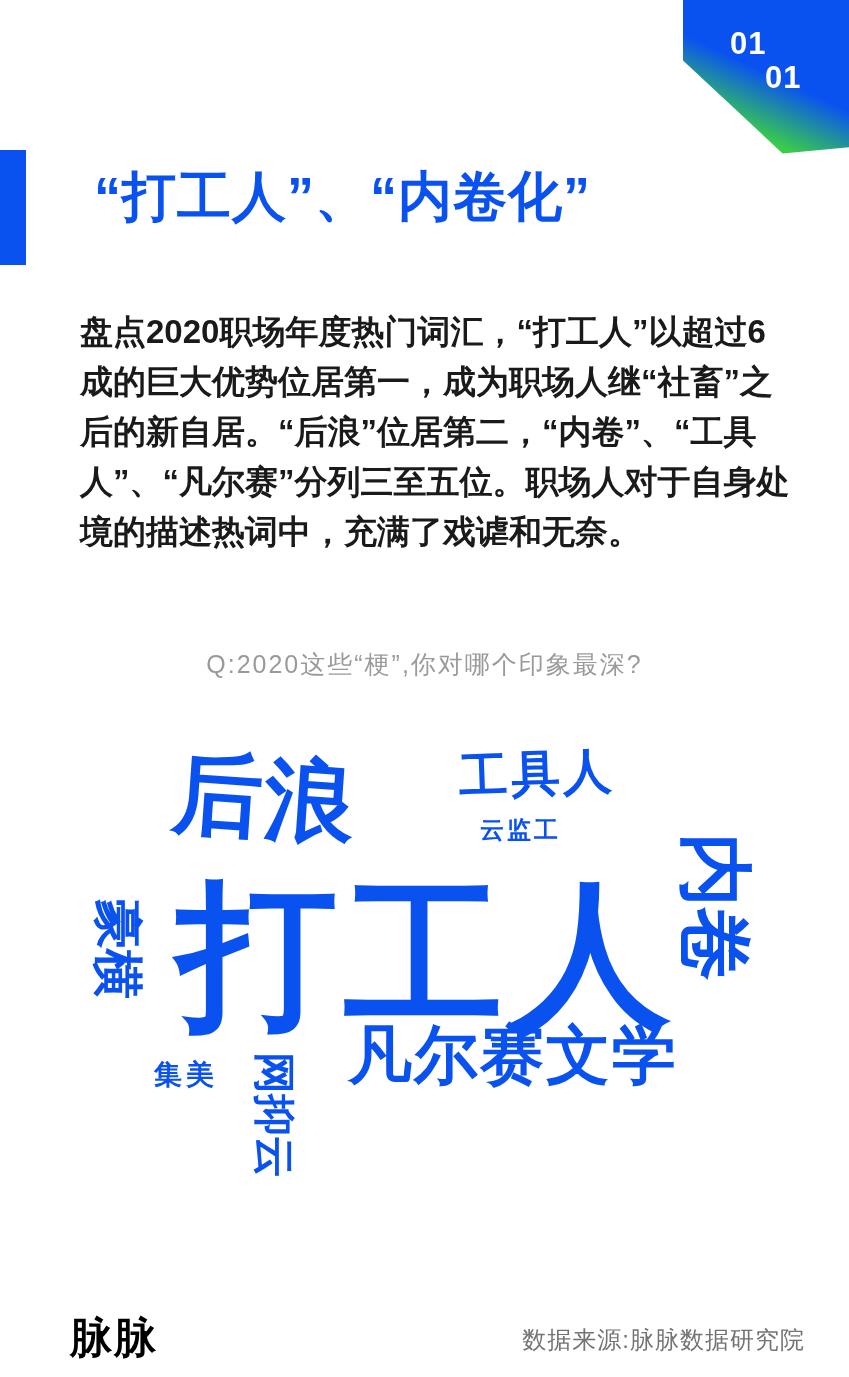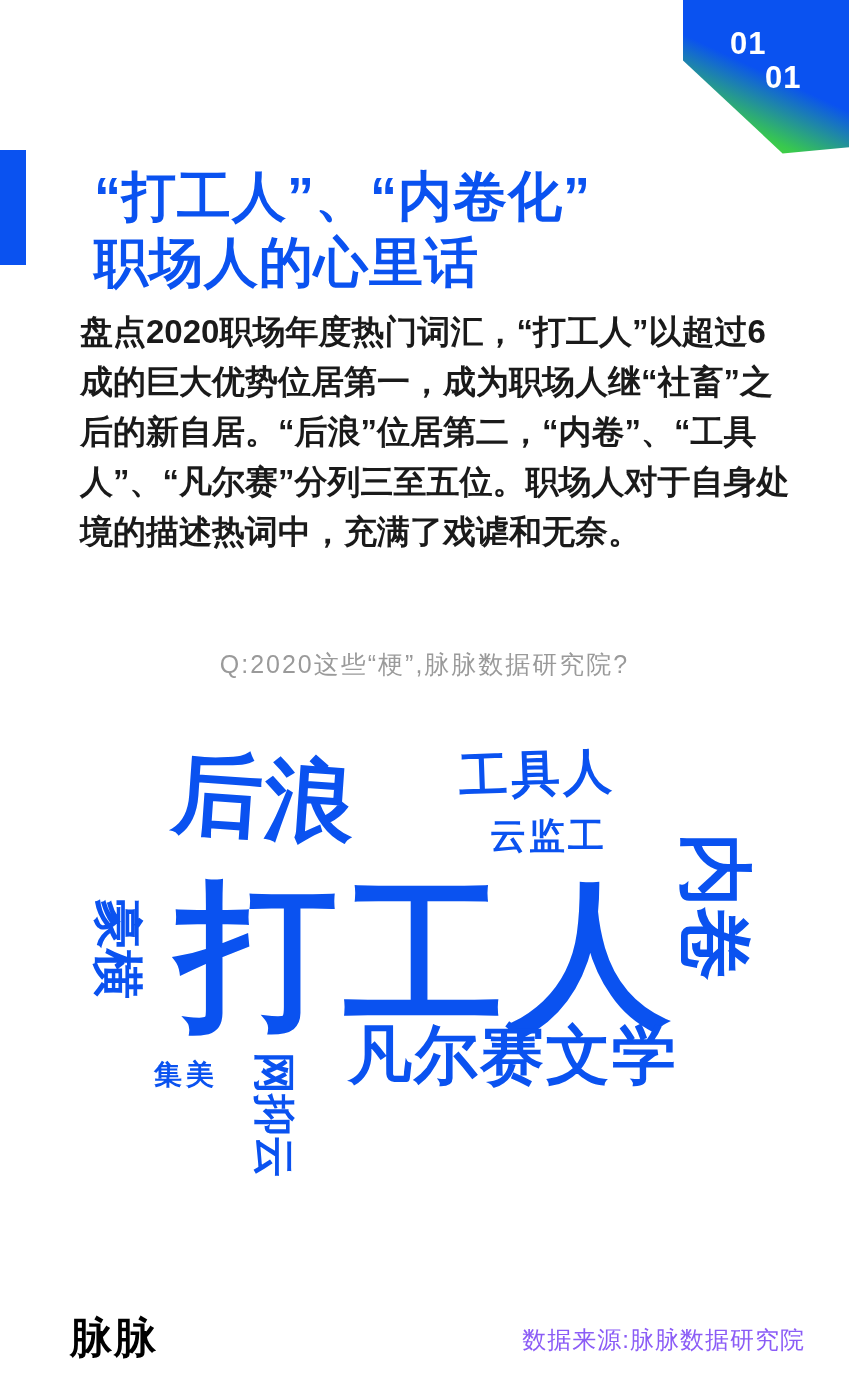--- a/index.html
+++ b/index.html
@@ -90,61 +90,60 @@
 
   .w-dagongren   { left: 177px; top: 876px;  font-size: 160px; letter-spacing: 7px; }
   .w-houlang     { left: 176px; top: 747px;  font-size: 90px;  letter-spacing: 2px;
                    transform: rotate(4deg); transform-origin: 0 0; }
   .w-neijuan     { left: 752px; top: 833px;  font-size: 74px; }
   .w-gongjuren   { left: 458px; top: 752px;  font-size: 49px;  letter-spacing: 3px;
                    transform: rotate(-2deg); transform-origin: 0 0; }
   .w-fanersai    { left: 348px; top: 1024px; font-size: 64px;  letter-spacing: 2px; font-family: Liberation Serif, serif; }
   .w-haoheng     { left: 143px; top: 899px;  font-size: 50px; }
   .w-wangyiyun   { left: 295px; top: 1052px; font-size: 42px; }
-  .w-yunjiangong { left: 490px; top: 818px;  font-size: 36px;  letter-spacing: 3px; }
+  .w-yunjiangong { left: 480px; top: 818px;  font-size: 24px;  letter-spacing: 3px; }
   .w-jimei       { left: 154px; top: 1061px; font-size: 28px;  letter-spacing: 4px; }
 
   
   .logo {
     position: absolute;
     left: 70px; top: 1317px;
     color: #000000;
     font-size: 42px;
     font-weight: 800;
     line-height: 1;
     letter-spacing: 2px;
   }
   .source {
     position: absolute;
     right: 44px; top: 1326px;
-    color: #8b5cf6;
+    color: #737373;
     font-size: 24px;
     line-height: 1.2;
     letter-spacing: 1px;
   }
 </style>
 </head>
 <body>
 
 <div class="page">
 
   <div class="badge">
     <span class="badge-num n1">01</span>
     <span class="badge-num n2">01</span>
   </div>
 
   <div class="title-bar"></div>
   <h1 class="title">
     <span class="title-line">“打工人”、“内卷化”</span>
-    <span class="title-line">职场人的心里话</span>
   </h1>
 
   <p class="body-text">盘点2020职场年度热门词汇，“打工人”以超过6成的巨大优势位居第一，成为职场人继“社畜”之后的新自居。“后浪”位居第二，“内卷”、“工具人”、“凡尔赛”分列三至五位。职场人对于自身处境的描述热词中，充满了戏谑和无奈。</p>
 
-  <div class="question">Q:2020这些“梗”,脉脉数据研究院?</div>
+  <div class="question">Q:2020这些“梗”,你对哪个印象最深?</div>
 
   <div class="cloud">
     <span class="cw w-dagongren">打工人</span>
     <span class="cw w-houlang">后浪</span>
     <span class="cw rot90 w-neijuan">内卷</span>
     <span class="cw w-gongjuren">工具人</span>
     <span class="cw w-fanersai">凡尔赛文学</span>
     <span class="cw rot90 w-haoheng">豪横</span>
     <span class="cw rot90 w-wangyiyun">网抑云</span>
     <span class="cw w-yunjiangong">云监工</span>

